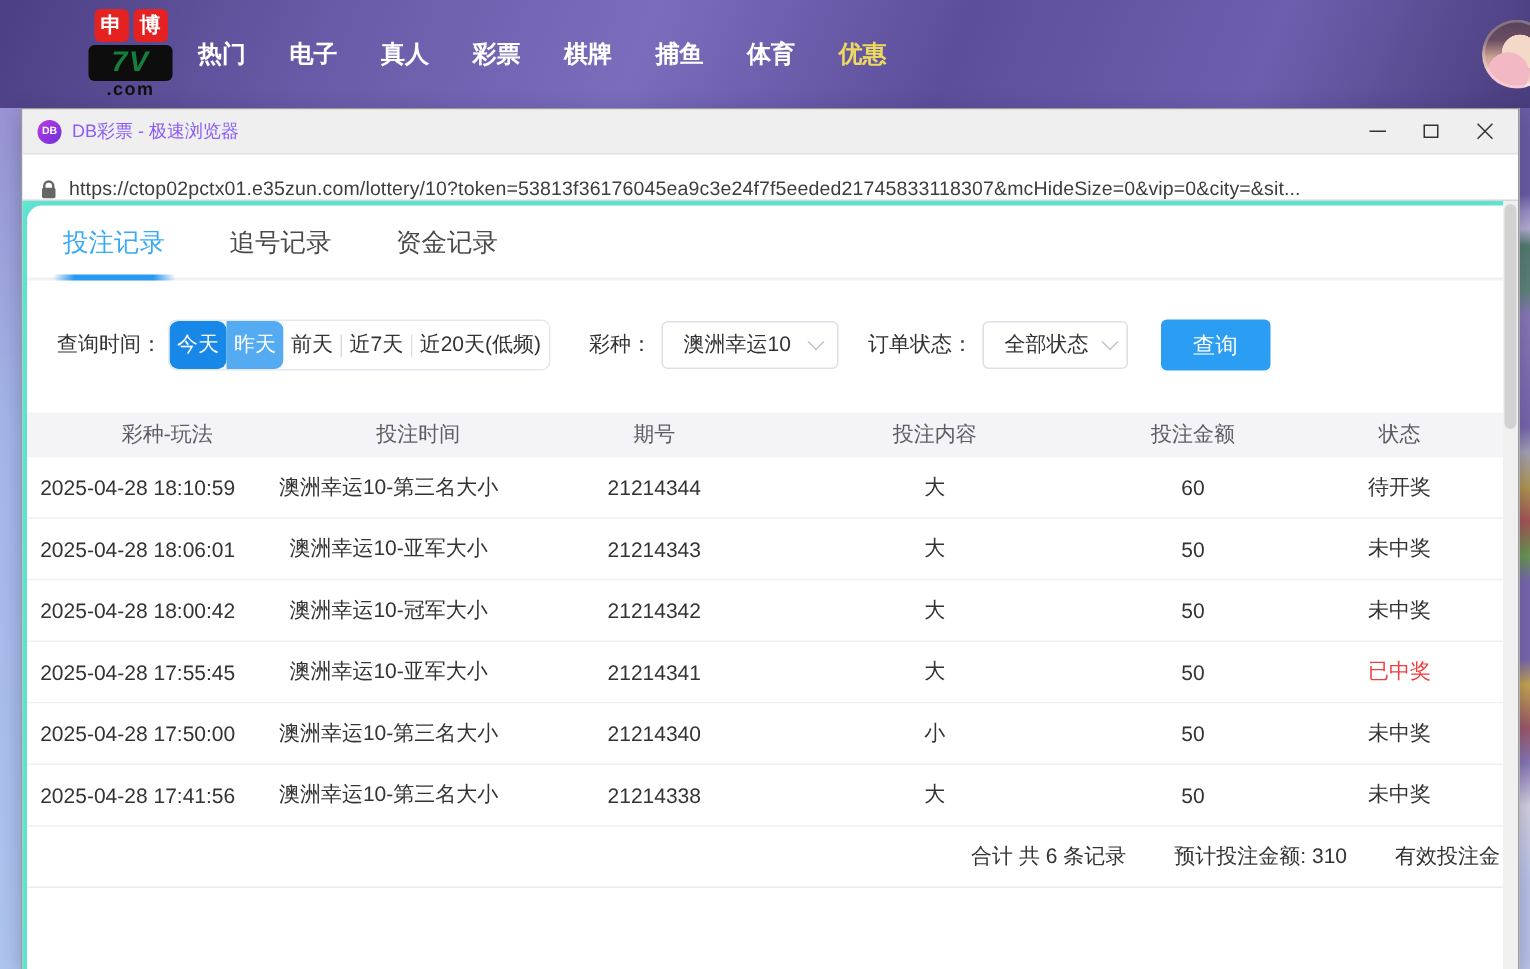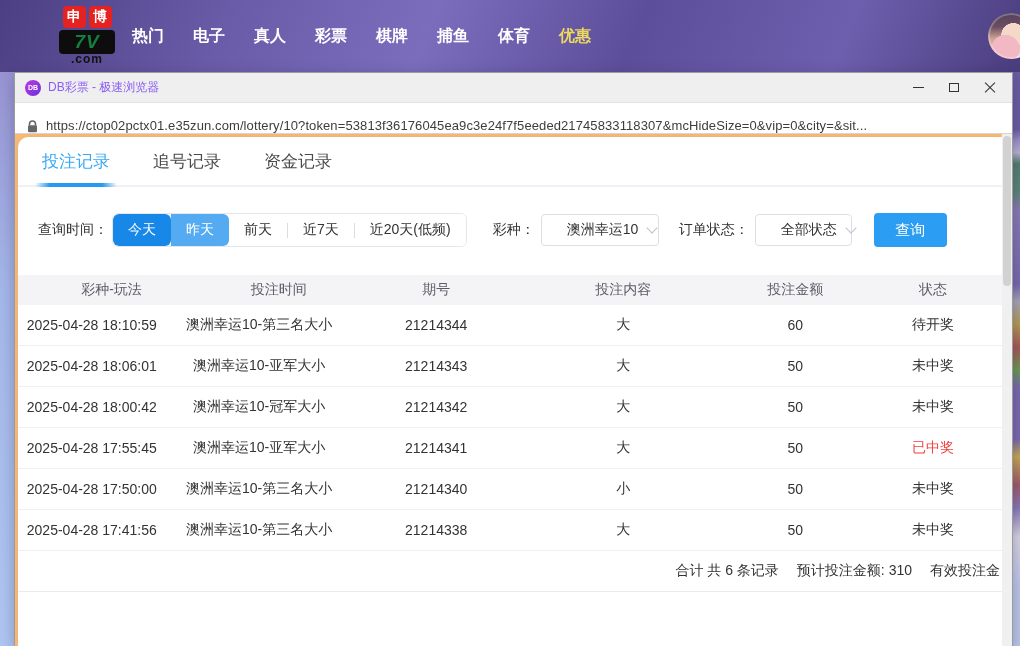--- a/index.html
+++ b/index.html
@@ -59,60 +59,60 @@
   .ic-max{width:10px;height:9px;border:1px solid #333;display:block;box-sizing:border-box;}
   .ic-close{position:relative;width:12px;height:12px;display:block;}
   .ic-close::before,.ic-close::after{content:"";position:absolute;left:-1px;top:5px;width:14px;height:1px;background:#333;}
   .ic-close::before{transform:rotate(45deg);}
   .ic-close::after{transform:rotate(-45deg);}
   .urlbar{height:30px;background:#ffffff;border-top:1px solid #e2e2e2;border-bottom:1px solid #d6d6d6;
     display:flex;align-items:flex-end;flex:0 0 auto;}
   .lock{margin-left:12px;flex:0 0 auto;display:flex;}
   .url-text{margin-left:8px;font-size:13px;color:#3d3d3d;white-space:nowrap;overflow:hidden;letter-spacing:0.1px;}
   
-  .content{flex:1 1 auto;background:#fdba74;position:relative;overflow:hidden;}
+  .content{flex:1 1 auto;background:#5eead4;position:relative;overflow:hidden;}
   .scrollbar{position:absolute;right:0;top:0;bottom:0;width:10px;background:#f0f0f0;}
   .scroll-thumb{position:absolute;left:1px;top:2px;width:8px;height:150px;border-radius:4px;background:#d2d2d2;}
   .card{position:absolute;left:3px;top:3px;right:10px;bottom:0;background:#ffffff;
     border-radius:10px 0 0 0;box-shadow:0 0 8px rgba(110,120,150,0.18);overflow:hidden;}
   
   .tabs{display:flex;gap:43px;padding-left:24px;height:48px;align-items:center;border-bottom:2px solid #eef1f5;}
   .tab{font-size:17px;color:#4a4a4a;cursor:pointer;position:relative;height:100%;display:flex;align-items:center;}
   .tab.active{color:#38a9f5;}
   .tab.active .tab-underline{content:"";position:absolute;left:-7px;right:-7px;bottom:-2px;height:4px;border-radius:4px;
     background:linear-gradient(90deg,rgba(41,152,240,0) 0%,#2998f0 18%,#2998f0 82%,rgba(41,152,240,0) 100%);}
   
   .filter-row{display:flex;align-items:center;padding-left:20px;margin-top:26px;height:34px;}
   .f-label{font-size:14px;color:#333;white-space:nowrap;}
   .btn-group{display:flex;align-items:center;border:1px solid #e4e7ed;border-radius:6px;overflow:hidden;height:32px;margin-left:4px;background:#fff;}
-  .tbtn{height:32px;display:flex;align-items:center;padding:0 15px;font-size:14px;color:#333;cursor:pointer;background:#fff;white-space:nowrap;}
+  .tbtn{height:32px;display:flex;align-items:center;padding:0 5px;font-size:14px;color:#333;cursor:pointer;background:#fff;white-space:nowrap;}
   .tbtn.primary{background:#1787e8;color:#fff;border-radius:6px;}
   .tbtn.secondary{background:#55abf2;color:#fff;border-radius:0 6px 6px 0;}
   .vsep{width:1px;height:15px;background:#dcdcdc;flex:0 0 auto;}
   .select{display:flex;align-items:center;justify-content:space-between;border:1px solid #dcdfe6;border-radius:4px;
     height:32px;background:#fff;cursor:pointer;box-sizing:border-box;padding:0 10px 0 14px;margin-left:6px;}
-  .select .sel-value{font-size:14px;color:#333;white-space:nowrap;margin-left:11px;}
+  .select .sel-value{font-size:14px;color:#333;white-space:nowrap;}
   .chevron{width:7px;height:7px;border-right:1.5px solid #c0c4cc;border-bottom:1.5px solid #c0c4cc;
     transform:rotate(45deg);margin-left:10px;margin-top:-4px;flex:0 0 auto;}
   .ml26{margin-left:26px;}
   .ml20{margin-left:20px;}
   .query-btn{margin-left:22px;width:73px;height:34px;border:none;border-radius:4px;background:#2b9df3;
     color:#fff;font-size:15px;cursor:pointer;font-family:inherit;}
   
   .table{margin-top:28px;}
   .thead{display:flex;height:30px;align-items:center;background:#f4f4f6;font-size:14px;color:#5c5c66;}
   .trow{display:flex;height:40px;align-items:center;border-bottom:1px solid #f0f0f3;font-size:14px;color:#333;background:#fff;}
   .cell{text-align:center;box-sizing:border-box;white-space:nowrap;overflow:hidden;}
   .c-time{width:15%;}
   .c-game{width:19%;}
   .c-issue{width:17%;}
   .c-content{width:21%;}
   .c-amount{width:14%;}
   .c-status{width:14%;}
-  .tfoot{display:flex;height:40px;align-items:center;justify-content:flex-end;gap:18px;
+  .tfoot{display:flex;height:40px;align-items:center;justify-content:flex-end;gap:32px;
     border-bottom:1px solid #ebebeb;font-size:14px;color:#333;padding-right:2px;white-space:nowrap;overflow:hidden;}
 </style>
 </head>
 <body>
 
 <div class="site-nav">
   <div class="logo">
     <div class="logo-top">
       <span class="logo-tile">申</span>
       <span class="logo-tile">博</span>

